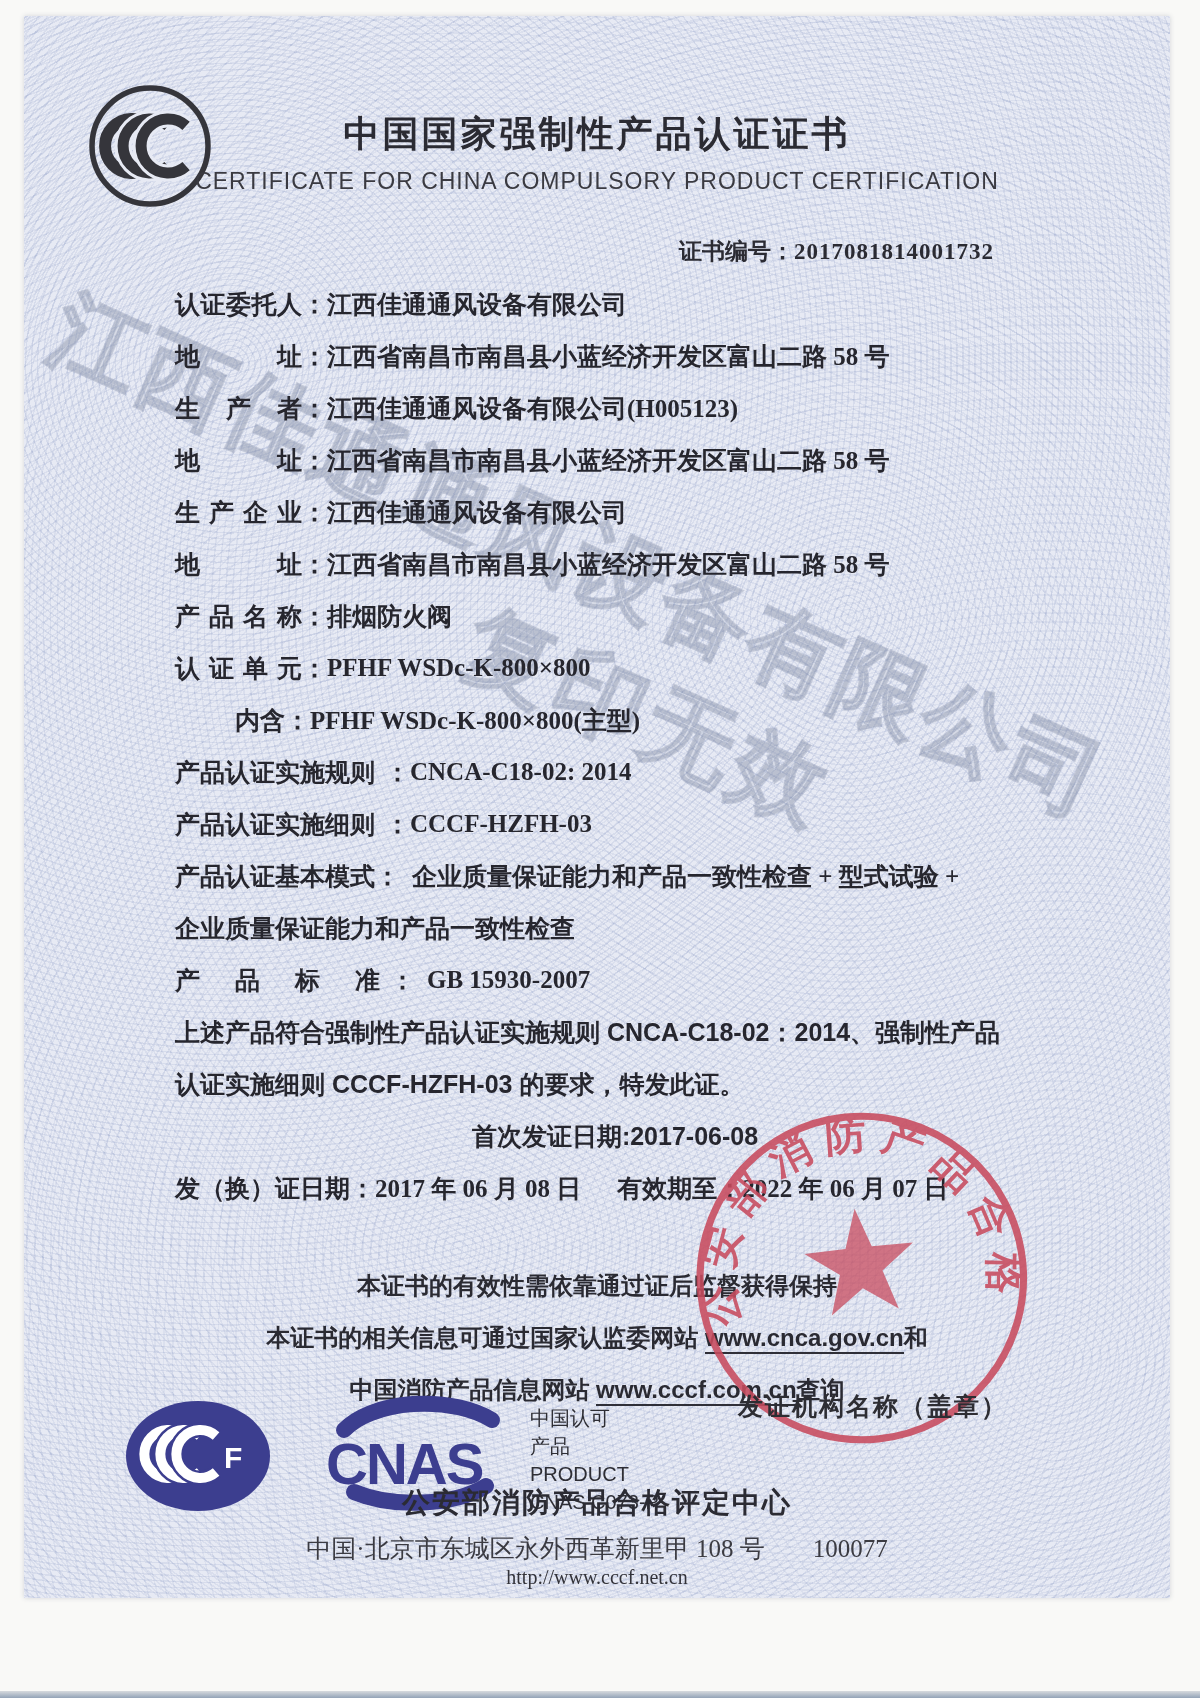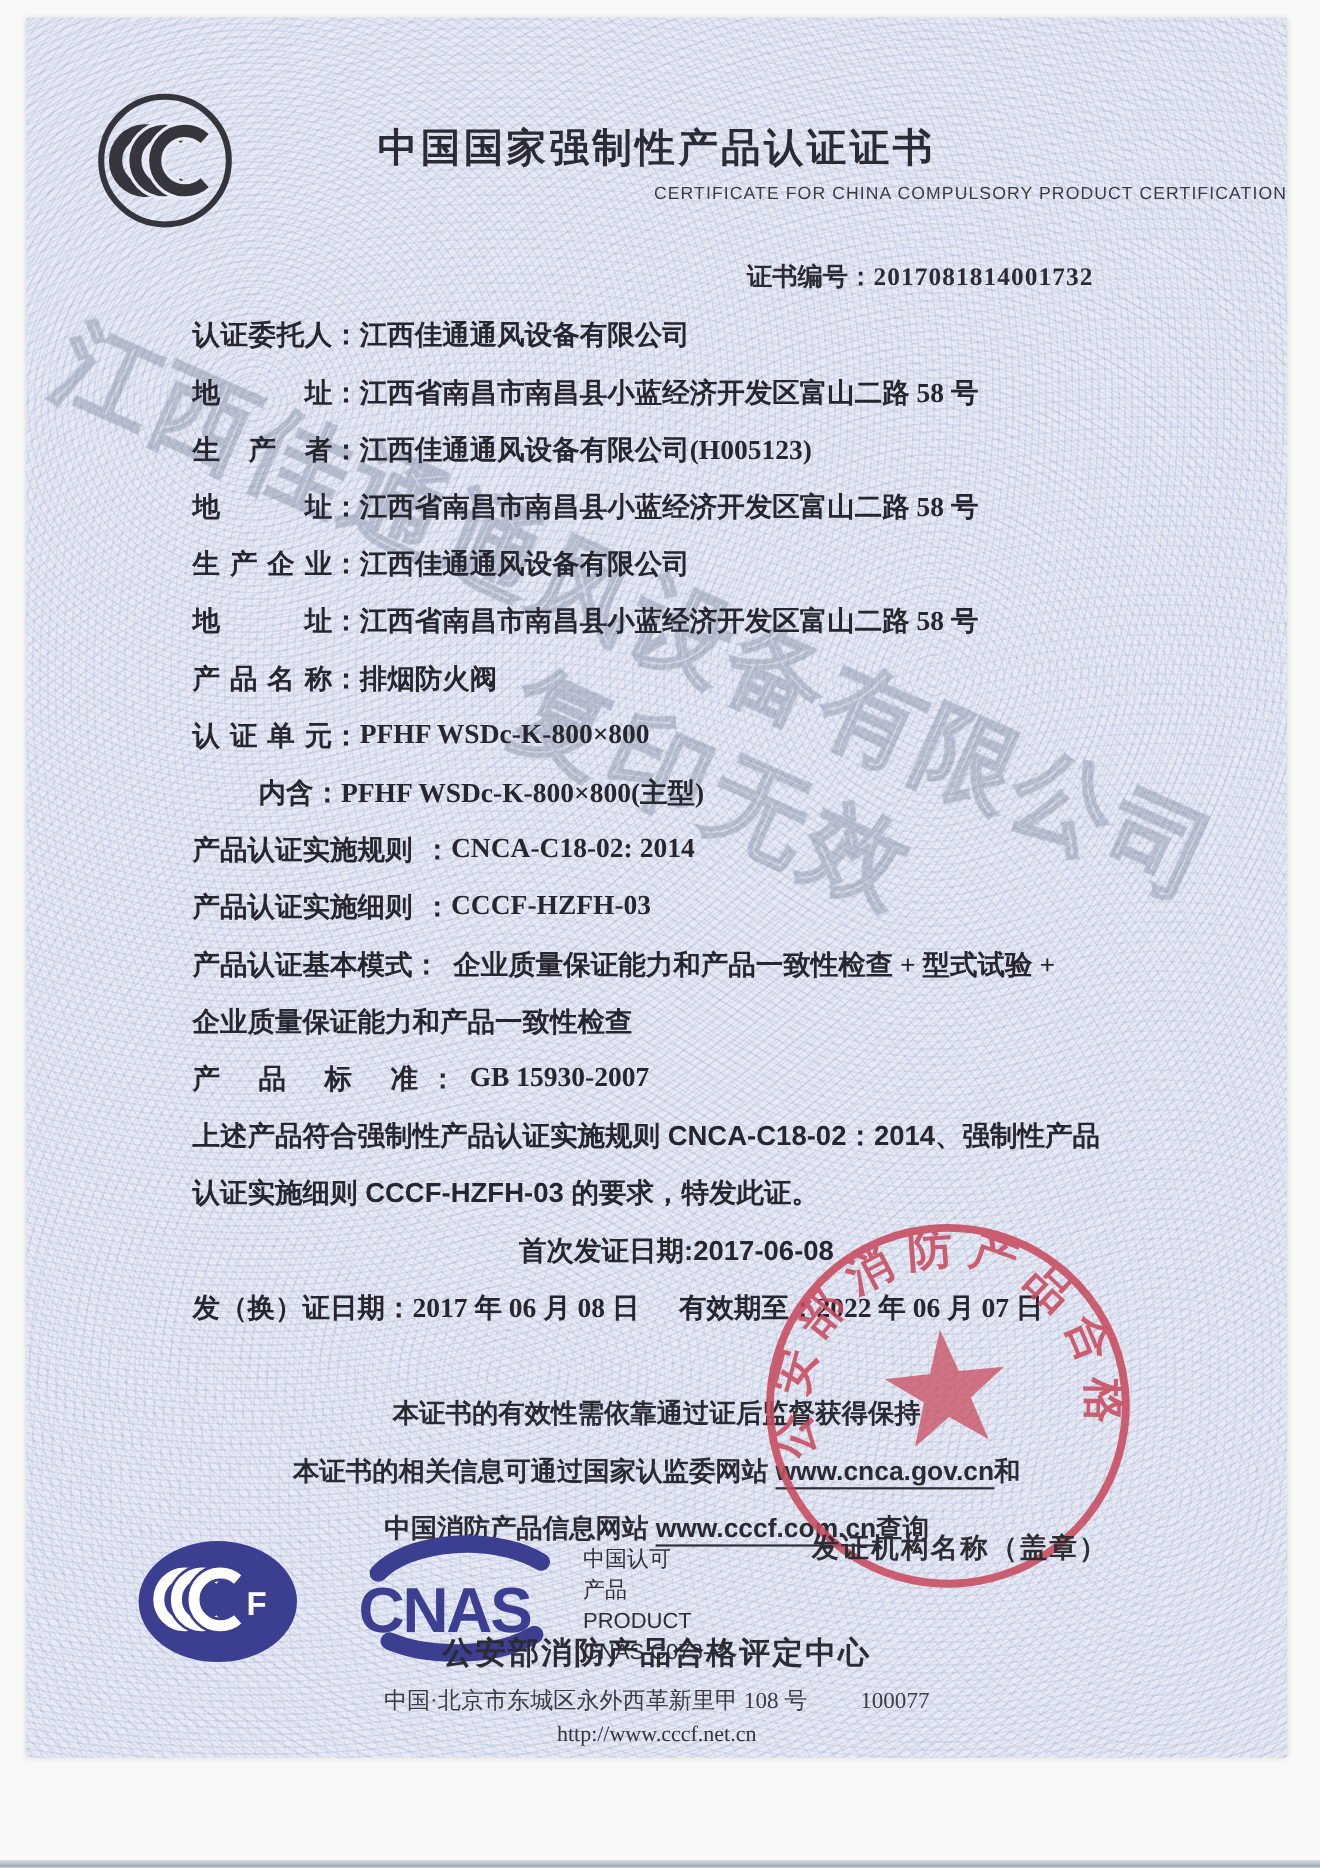--- a/index.html
+++ b/index.html
@@ -17,22 +17,22 @@
   
   .wm{position:absolute;white-space:nowrap;font-weight:700;pointer-events:none;
       color:rgba(124,134,160,0.16);-webkit-text-stroke:2px rgba(124,134,160,0.30);
       transform-origin:0 0;font-family:"Liberation Sans","DejaVu Sans",sans-serif;}
   .wm1{left:58px;top:252px;font-size:92px;letter-spacing:3px;transform:rotate(24deg);}
   .wm2{left:470px;top:566px;font-size:92px;letter-spacing:6px;transform:rotate(24deg);}
   
   .ccc-logo{position:absolute;left:62px;top:66px;}
   .title{position:absolute;left:0;top:94px;width:100%;text-align:center;
          font-size:36px;font-weight:700;letter-spacing:3px;color:#2b2b33;}
-  .subtitle{position:absolute;left:0;top:152px;width:100%;text-align:right;
-         font-size:16px;font-weight:500;letter-spacing:1px;color:#3a3a41;}
+  .subtitle{position:absolute;left:0;top:152px;width:100%;text-align:center;
+         font-size:23px;font-weight:500;letter-spacing:1px;color:#3a3a41;}
   .certno{position:absolute;right:176px;top:220px;font-size:23px;font-weight:700;color:#2b2b33;}
   .certno .num{font-family:"Liberation Serif","DejaVu Serif",serif;font-weight:600;letter-spacing:1px;}
   
   .rows{position:absolute;left:151px;top:262px;width:880px;}
   .row{height:52px;display:flex;align-items:center;font-size:25px;}
   .lb{font-weight:700;color:#26262e;flex:none;}
   .jl{display:inline-block;width:127px;text-align:justify;text-align-last:justify;}
   .jl2{display:inline-block;width:205px;text-align:justify;text-align-last:justify;}
   .cl{font-weight:700;flex:none;}
   .cl-sp{margin-left:10px;}
@@ -50,21 +50,21 @@
   
   .cccf-logo{position:absolute;left:96px;top:1382px;}
   .cnas-logo{position:absolute;left:296px;top:1372px;}
   .accred{position:absolute;left:506px;top:1388px;font-size:20px;line-height:28px;color:#2e2e35;font-weight:500;}
   .stamp{position:absolute;left:664px;top:1088px;transform:rotate(-6deg);opacity:.88;}
   .issuer{position:absolute;left:714px;top:1374px;font-size:25px;letter-spacing:2px;color:#2d2d33;
           font-family:"Liberation Serif","DejaVu Serif",serif;font-weight:600;}
   
   .f-org{position:absolute;left:0;top:1468px;width:100%;text-align:center;
          font-size:28px;font-weight:700;color:#2b2b33;letter-spacing:2px;}
-  .f-addr{position:absolute;left:0;top:1516px;width:100%;text-align:center;font-size:21px;
+  .f-addr{position:absolute;left:0;top:1516px;width:100%;text-align:center;font-size:25px;
           font-family:"Liberation Serif","DejaVu Serif",serif;font-weight:500;color:#3b3b42;}
   .f-addr .sp{display:inline-block;width:48px;}
   .f-url{position:absolute;left:0;top:1550px;width:100%;text-align:center;font-size:20px;
          font-family:"Liberation Serif","DejaVu Serif",serif;font-weight:500;color:#33333a;}
   
   .serial{position:absolute;left:66px;top:1695px;font-size:31px;letter-spacing:4px;
           font-family:"DejaVu Serif","Liberation Serif",serif;color:#d23c4a;}
   .scan-edge{position:absolute;left:0;bottom:0;width:100%;height:7px;
           background:linear-gradient(#d7dade,#93a3b7);}
 </style>

